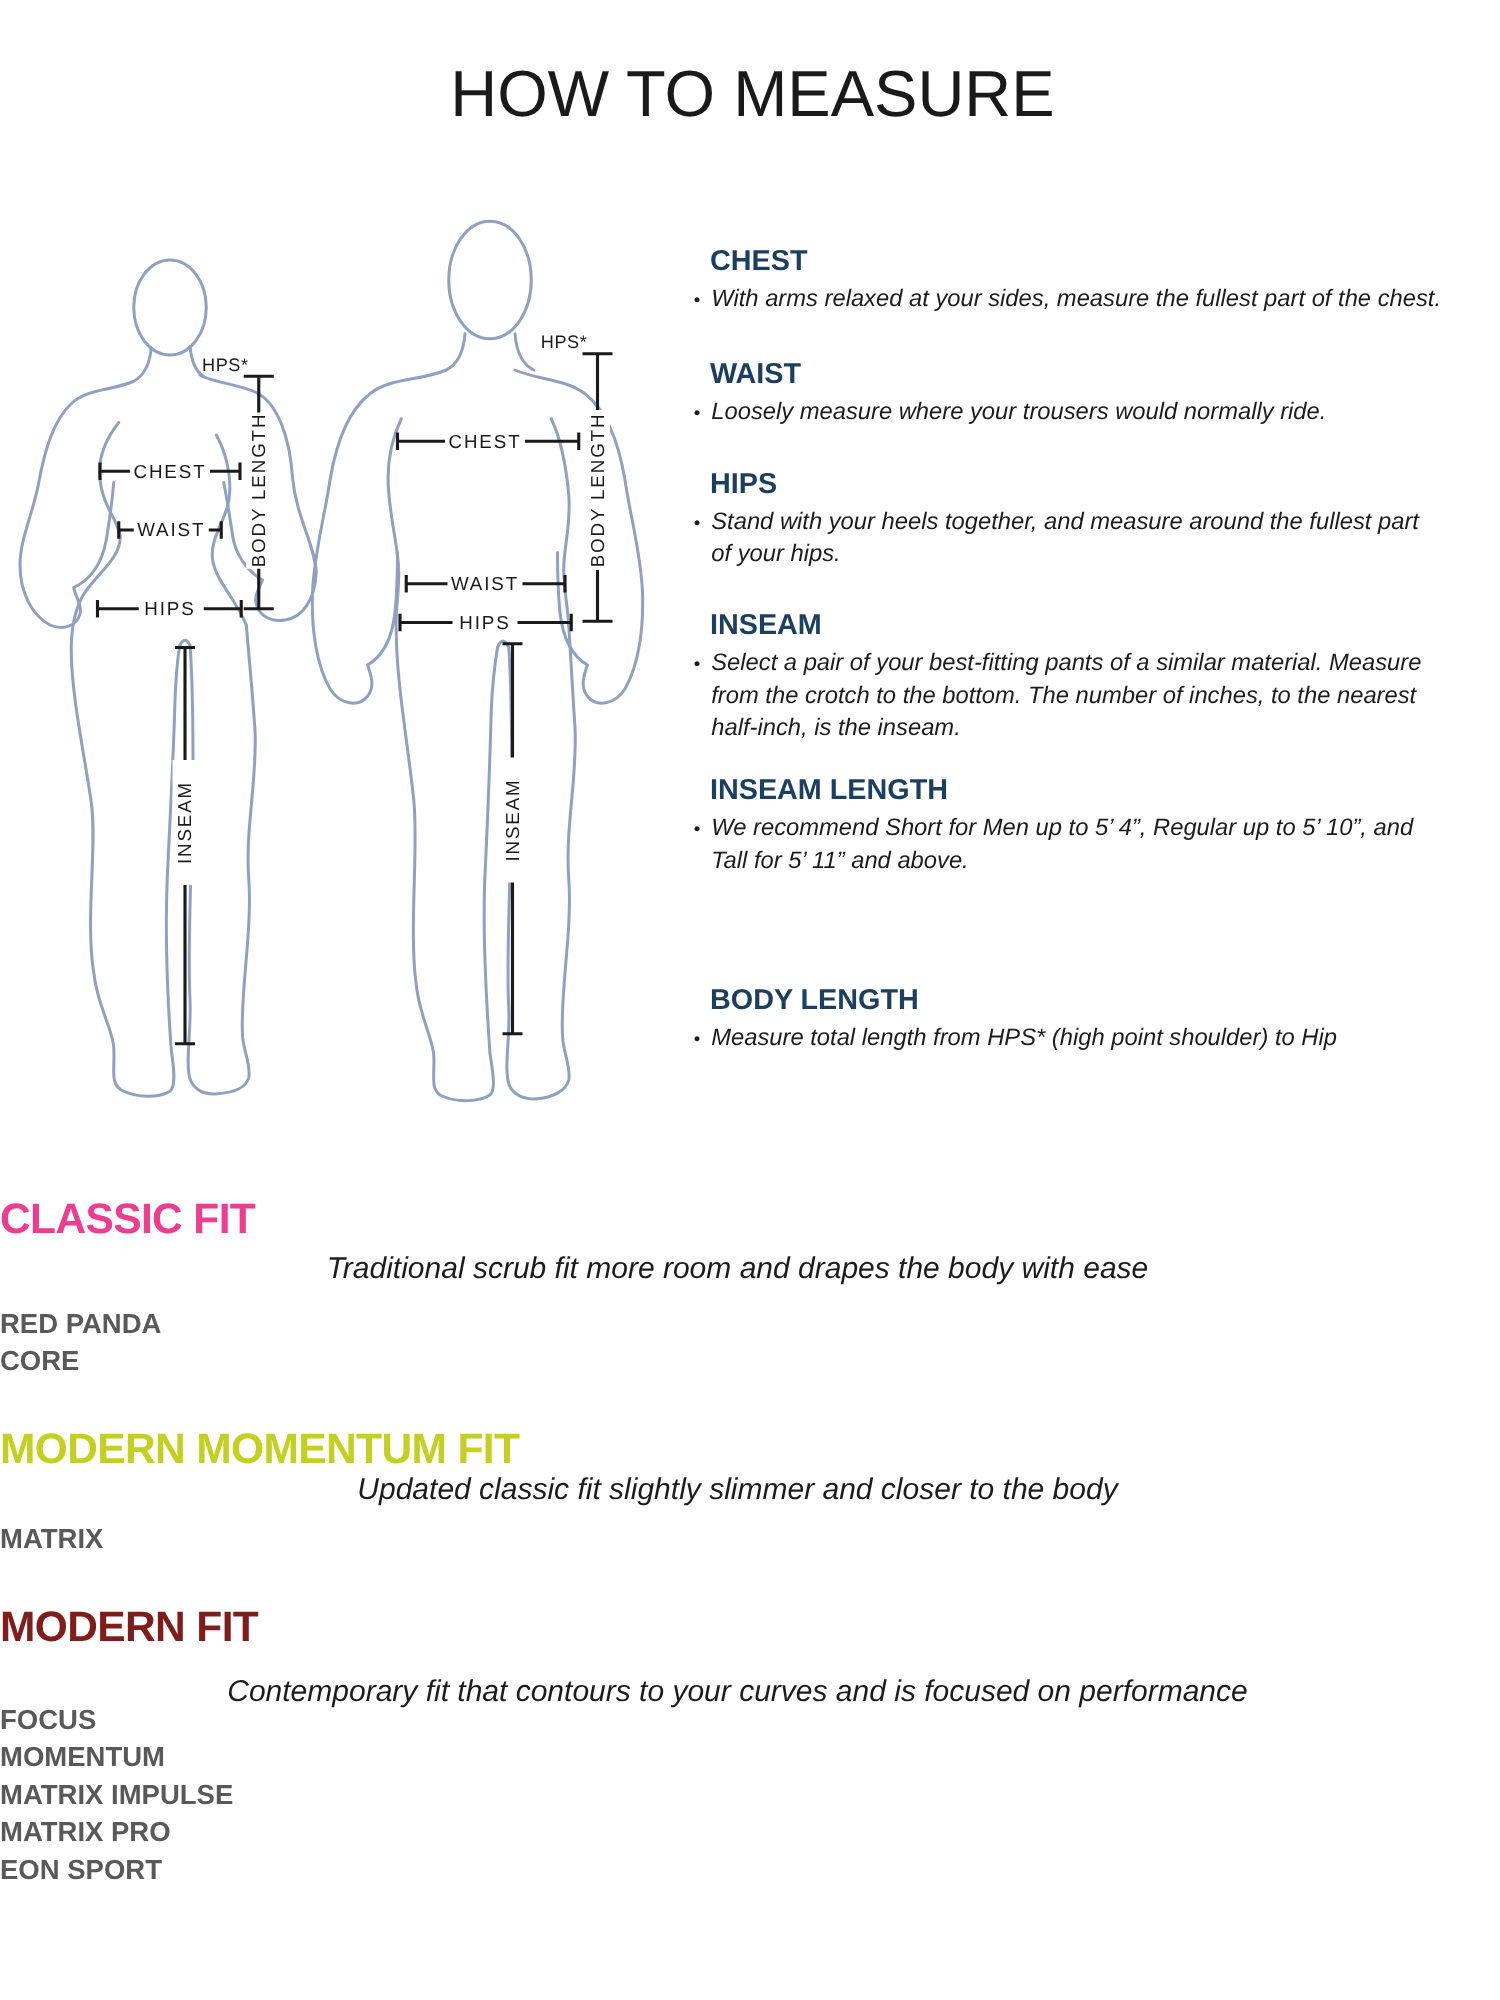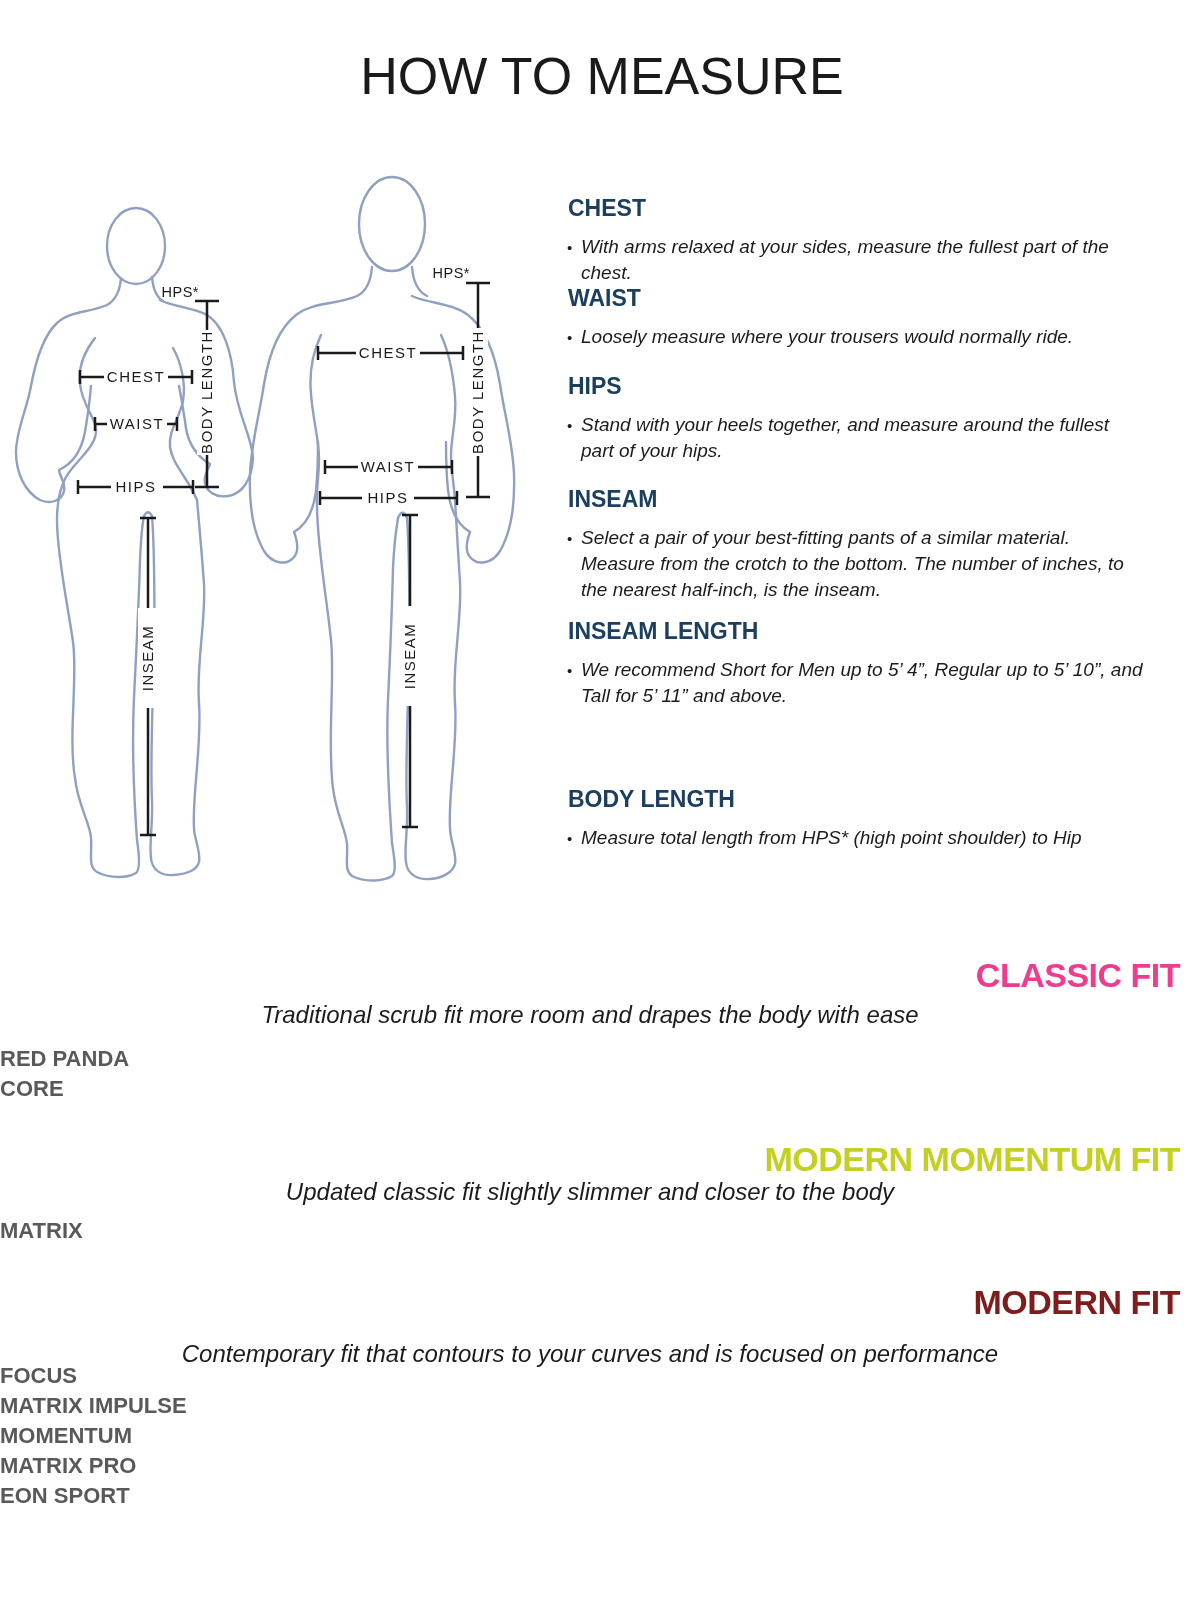--- a/index.html
+++ b/index.html
@@ -3,27 +3,27 @@
 <meta charset="utf-8">
 <style>
   html,body{margin:0;padding:0;background:#fff;}
   #page{position:relative;width:1200px;height:1600px;background:#fff;overflow:hidden;
         font-family:"Liberation Sans",sans-serif;color:#1a1a1a;}
   .title{position:absolute;top:46px;left:0;width:1180px;text-align:center;
          font-size:52px;font-weight:400;letter-spacing:0;color:#1a1a1a;padding-left:12px;}
   
   .section{position:absolute;left:555px;width:600px;}
   .section h3{margin:0 0 5px 13px;font-size:23px;font-weight:700;color:#1c3f60;letter-spacing:0;}
-  .section ul{margin:12px;padding:0;list-style:none;}
+  .section ul{margin:0;padding:0;list-style:none;}
   .section li{position:relative;padding-left:14px;font-style:italic;font-size:19px;
               line-height:26px;color:#1c1c1c;}
   .section li + li{margin-top:6px;}
   .section li::before{content:"\2022";position:absolute;left:0;top:1px;font-style:normal;font-size:15px;}
   
-  .fit-heading{position:absolute;left:0;width:1180px;text-align:right;
+  .fit-heading{position:absolute;left:0;width:1180px;text-align:left;
                font-size:34px;font-weight:700;letter-spacing:-0.5px;}
   .fit-desc{position:absolute;left:0;width:1180px;text-align:center;
             font-style:italic;font-size:24px;color:#1c1c1c;}
   .fit-brands{position:absolute;left:0;width:1180px;
               font-size:22px;font-weight:700;color:#595959;line-height:30px;}
   
   #figures{position:absolute;left:0;top:150px;}
   .outline{fill:none;stroke:#8fa0c1;stroke-width:2.4;stroke-linecap:round;stroke-linejoin:round;}
   .meas{stroke:#1a1a1a;stroke-width:2.5;fill:none;}
   .mlabel{font-family:"Liberation Sans",sans-serif;font-size:15px;fill:#1a1a1a;
@@ -155,19 +155,19 @@
   <div class="fit-heading" style="top:1140px;color:#c3d022">MODERN MOMENTUM FIT</div>
   <div class="fit-desc" style="top:1178px">Updated classic fit slightly slimmer and closer to the body</div>
   <div class="fit-brands" style="top:1216px">
     <div>MATRIX</div>
   </div>
 
   <div class="fit-heading" style="top:1283px;color:#7f1d1d">MODERN FIT</div>
   <div class="fit-desc" style="top:1340px">Contemporary fit that contours to your curves and is focused on performance</div>
   <div class="fit-brands" style="top:1361px">
     <div>FOCUS</div>
+    <div>MOMENTUM</div>
     <div>MATRIX IMPULSE</div>
-    <div>MOMENTUM</div>
     <div>MATRIX PRO</div>
     <div>EON SPORT</div>
   </div>
 
 </div>
 
 </body></html>

